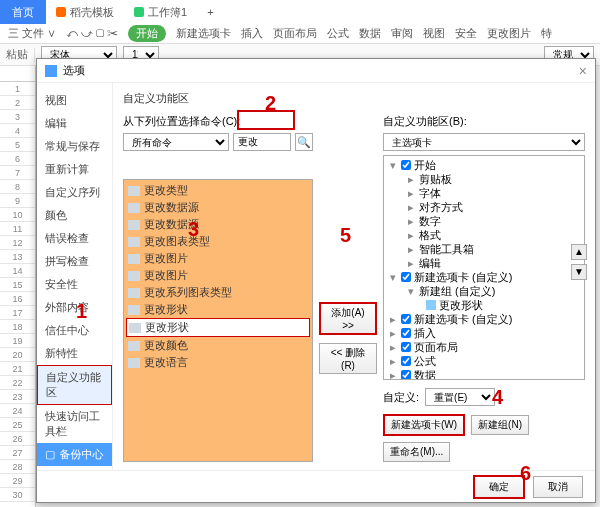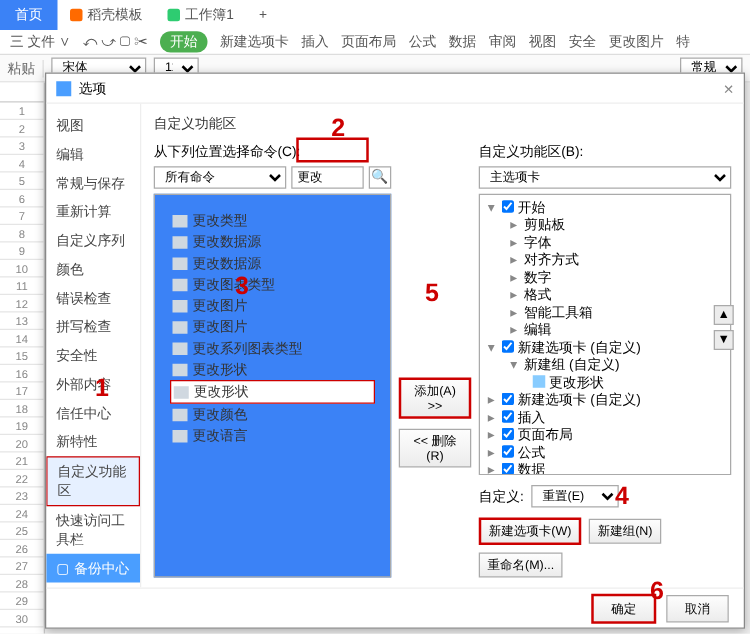--- a/index.html
+++ b/index.html
@@ -30,21 +30,21 @@
 .main h4 { font-size: 11px; font-weight: normal; color: #333; margin-bottom: 2px; }
 .cols { display: flex; gap: 6px; flex: 1; min-height: 0; }
 .col { display: flex; flex-direction: column; gap: 4px; }
 .col-left { width: 190px; }
 .col-mid { width: 58px; justify-content: center; align-items: center; gap: 8px; padding-top: 100px; }
 .col-right { flex: 1; }
 .row-ctrl { display: flex; align-items: center; gap: 4px; }
 select, input[type=text] { border: 1px solid #aaa; height: 18px; font-size: 10px; padding: 0 4px; background: #fff; }
 select { width: 100%; }
 .srch { width: 58px; }
-.listbox { border: 1px solid #aaa; flex: 1; overflow-y: auto; background: #3b82f6; padding: 12px; }
+.listbox { border: 1px solid #aaa; flex: 1; overflow-y: auto; background: #fdba74; padding: 2px; margin-top: 24px; }
 .li { display: flex; align-items: center; gap: 4px; padding: 1px 2px; color: #333; font-size: 10px; }
 .li .ic { width: 12px; height: 10px; background: #d0d8e0; display: inline-block; }
 .li.sel { background: #fff; border: 1px solid #c00; }
 .tree { border: 1px solid #aaa; flex: 1; overflow-y: auto; background: #fff; padding: 2px; font-size: 10px; }
 .tn { padding: 0 0 0 4px; }
 .tn .row { display: flex; align-items: center; gap: 3px; height: 14px; }
 .tn .exp { width: 8px; color: #888; cursor: pointer; }
 .tn input[type=checkbox] { width: 10px; height: 10px; }
 .tn .ch { padding-left: 14px; }
 .btn { border: 1px solid #aaa; background: linear-gradient(#fdfdfd,#ececec); padding: 2px 6px; font-size: 10px; cursor: pointer; }

